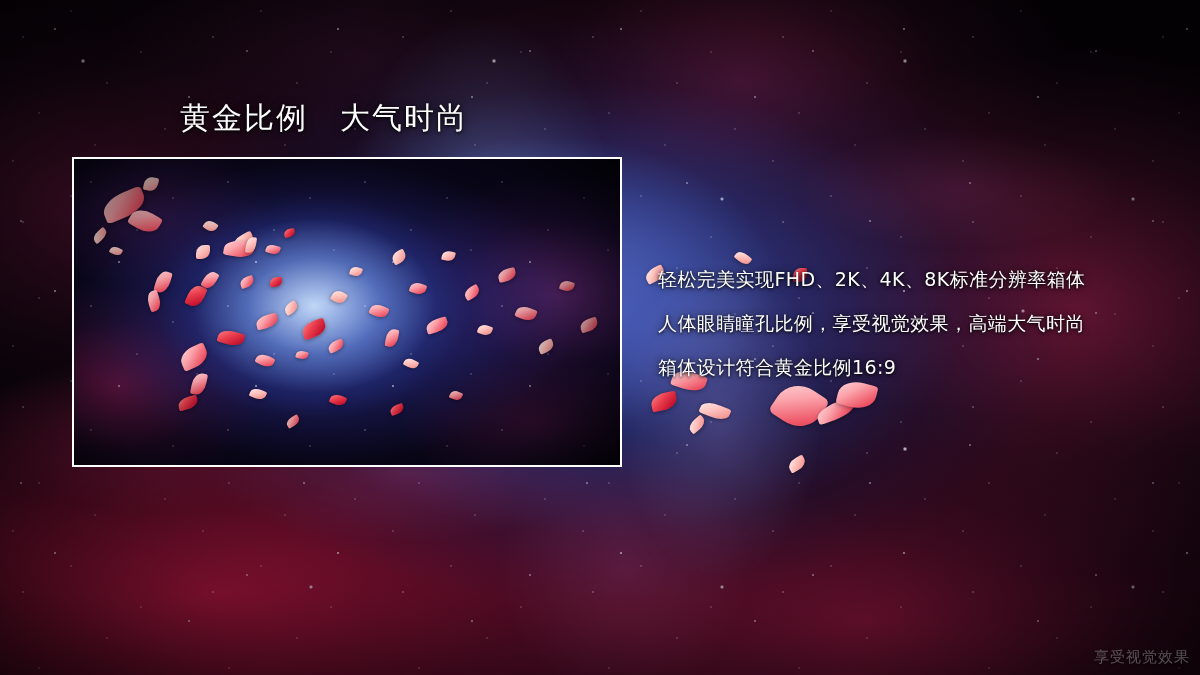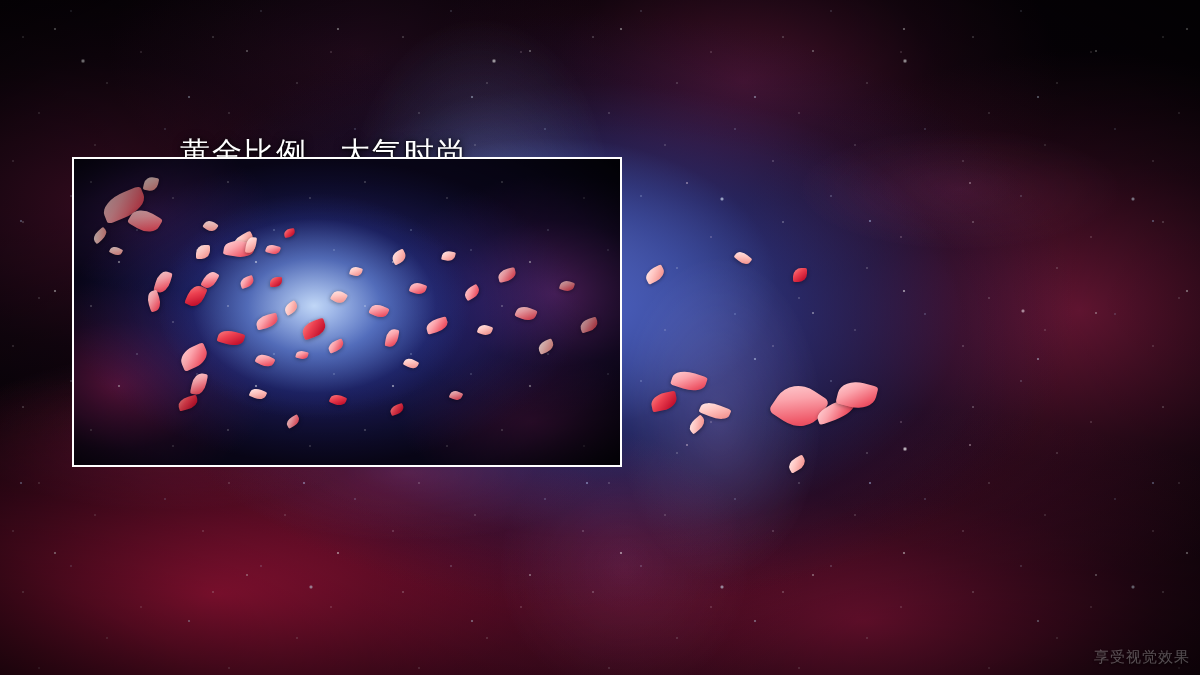--- a/index.html
+++ b/index.html
@@ -96,21 +96,20 @@
   .title {
     position: absolute;
     left: 180px;
     top: 100px;
     font-size: 30px;
     line-height: 1.2;
     color: #ffffff;
     letter-spacing: 2px;
     white-space: pre;
     text-shadow: 0 0 9px rgba(0,0,0,0.82), 0 1px 3px rgba(0,0,0,0.92);
-    margin-top: 35px;
   }
 
   
   .frame {
     position: absolute;
     left: 72px;
     top: 157px;
     width: 550px;
     height: 310px;
     border: 2px solid #ffffff;
@@ -275,16 +274,21 @@
           <div class="petal" style="left: 506px; top: 160px; width: 18px; height: 12px; transform: rotate(-18deg);"></div>
           <div class="petal deep" style="left: 256px; top: 236px; width: 16px; height: 10px; transform: rotate(20deg);"></div>
           <div class="petal deep" style="left: 316px; top: 246px; width: 14px; height: 9px; transform: rotate(-20deg);"></div>
           <div class="petal" style="left: 376px; top: 232px; width: 12px; height: 9px; transform: rotate(24deg);"></div>
           <div class="petal" style="left: 212px; top: 258px; width: 14px; height: 9px; transform: rotate(-30deg);"></div>
         </div>
       <div class="frame-vig"></div>
     </div>
   </div>
 
+  <div class="body-text">
+    <div class="body-line">轻松完美实现FHD、2K、4K、8K标准分辨率箱体</div>
+    <div class="body-line">人体眼睛瞳孔比例，享受视觉效果，高端大气时尚</div>
+    <div class="body-line">箱体设计符合黄金比例16:9</div>
+  </div>
 
   <div class="watermark">享受视觉效果</div>
 
 </div>
 
 </body></html>

